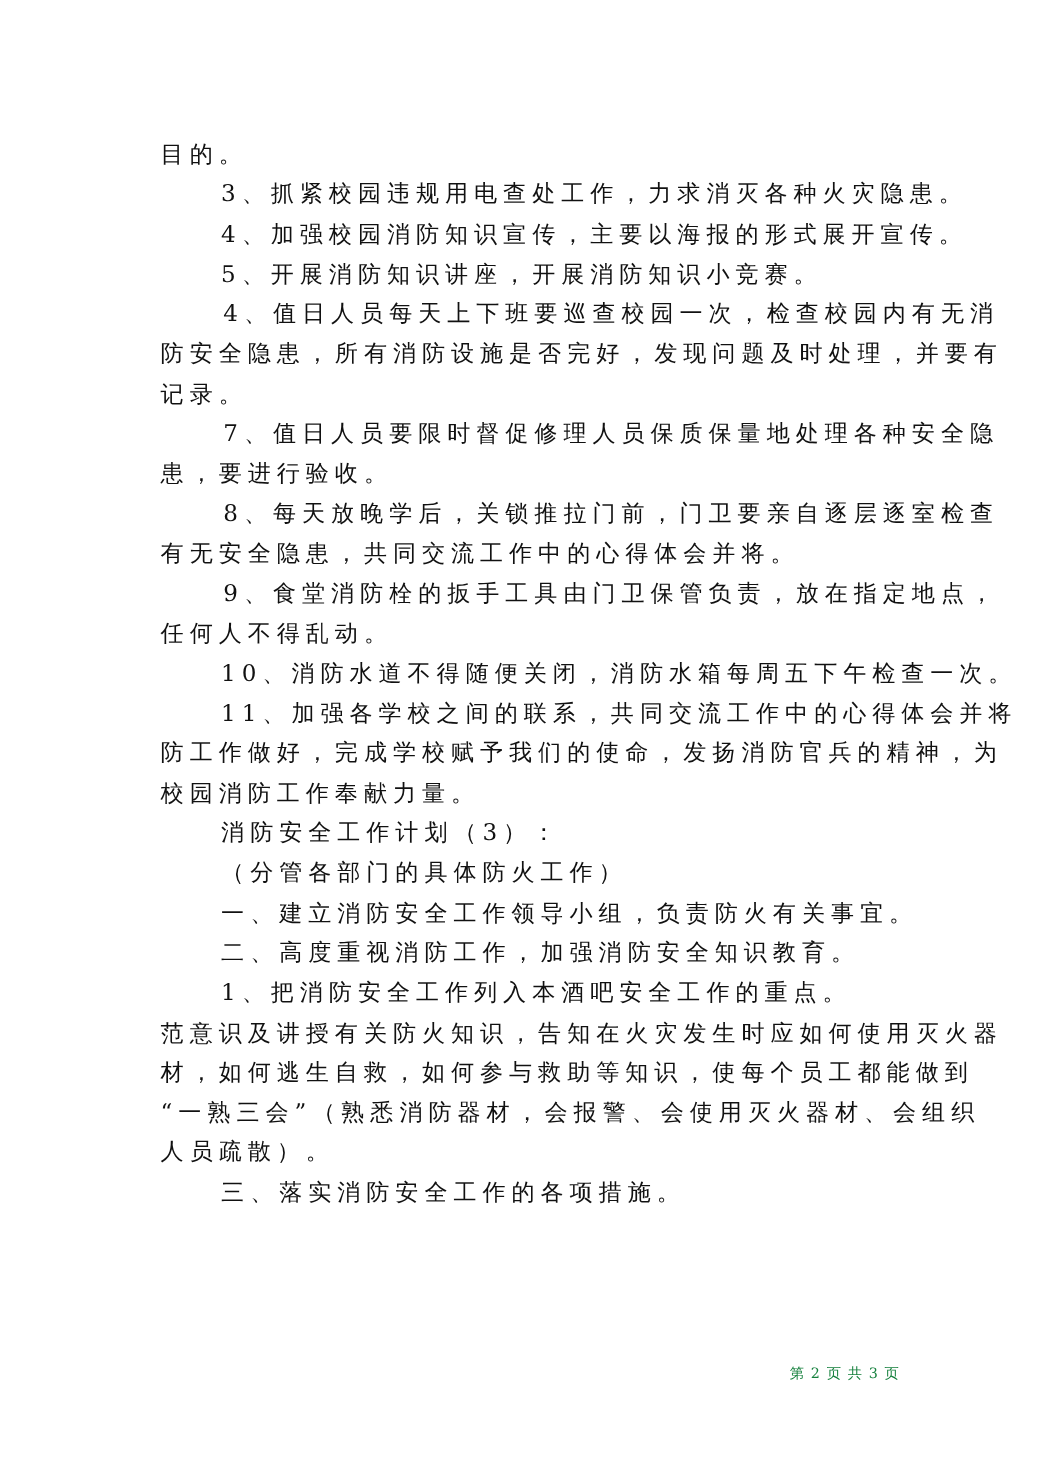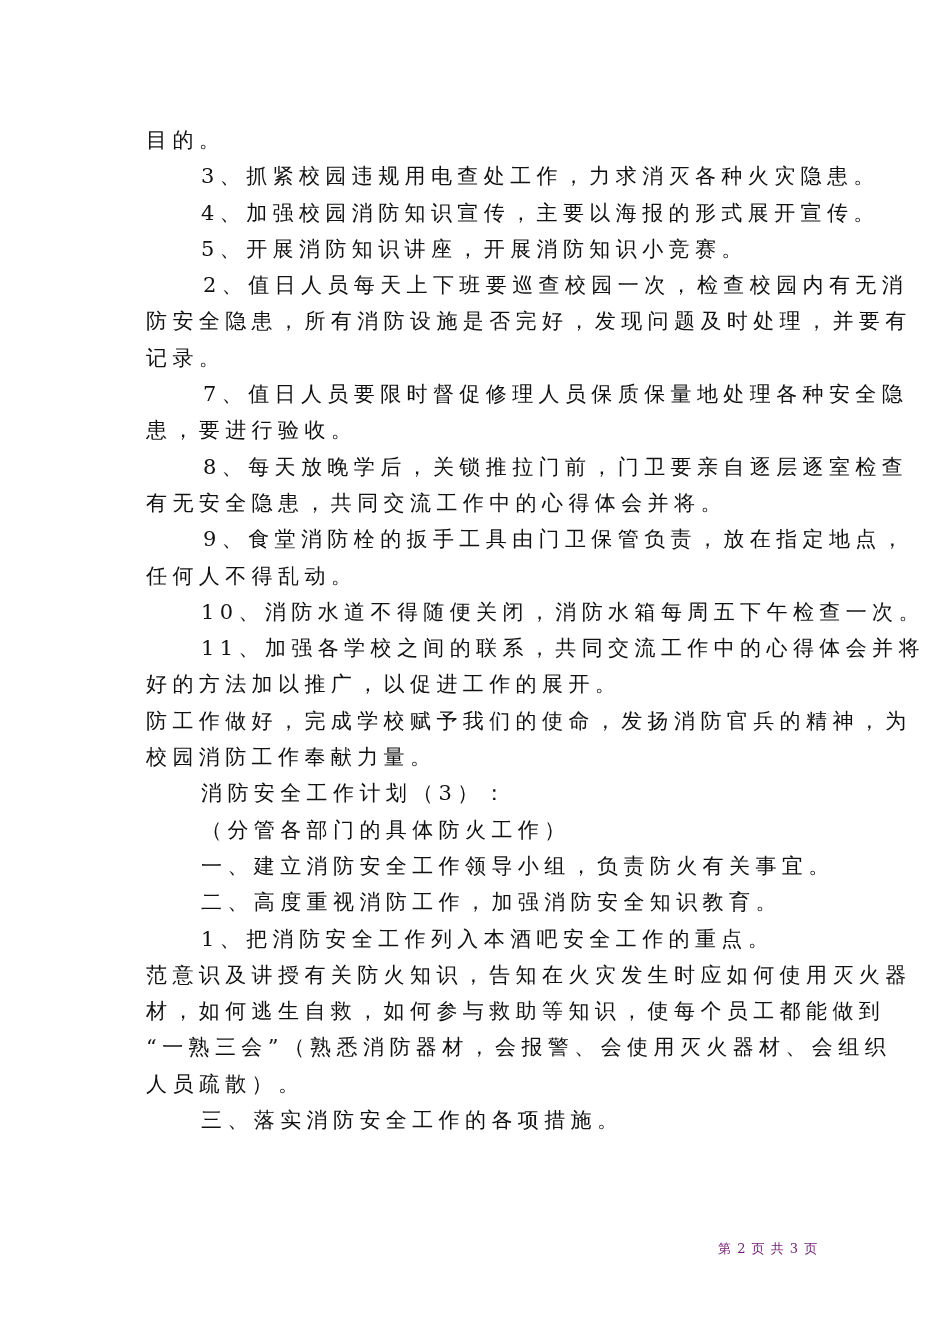--- a/index.html
+++ b/index.html
@@ -3,44 +3,43 @@
 <meta charset="utf-8">
 <style>
   html, body { margin: 0; padding: 0; background: #ffffff; }
   body { width: 950px; height: 1344px; position: relative; overflow: hidden;
          font-family: "DejaVu Serif", "Liberation Serif", serif; color: #111; }
   .page { position: absolute; left: 0; top: 0; width: 950px; height: 972px; background: #fff; }
   .body-text { position: absolute; left: 146px; top: 122px; width: 660px; }
   .line { height: 36.3px; line-height: 36.3px; font-size: 21px; white-space: nowrap; letter-spacing: 5.4px; }
   .ind { padding-left: 55px; }
   .ind-s { padding-left: 57px; }
-  .footer { position: absolute; left: 718px; top: 1240px; font-size: 13px; color: #701a75;
+  .footer { position: absolute; left: 718px; top: 1240px; font-size: 13px; color: #15803d;
             font-family: "DejaVu Serif", serif; letter-spacing: 1px; }
 </style>
 </head>
 <body>
 
 <div class="page">
   <div class="body-text">
     <div class="line">目的。</div>
     <div class="line ind">3、抓紧校园违规用电查处工作，力求消灭各种火灾隐患。</div>
     <div class="line ind">4、加强校园消防知识宣传，主要以海报的形式展开宣传。</div>
     <div class="line ind">5、开展消防知识讲座，开展消防知识小竞赛。</div>
-    <div class="line ind-s">2、值日人员每天上下班要巡查校园一次，检查校园内有无消</div>
+    <div class="line ind-s">4、值日人员每天上下班要巡查校园一次，检查校园内有无消</div>
     <div class="line">防安全隐患，所有消防设施是否完好，发现问题及时处理，并要有</div>
     <div class="line">记录。</div>
     <div class="line ind-s">7、值日人员要限时督促修理人员保质保量地处理各种安全隐</div>
     <div class="line">患，要进行验收。</div>
     <div class="line ind-s">8、每天放晚学后，关锁推拉门前，门卫要亲自逐层逐室检查</div>
     <div class="line">有无安全隐患，共同交流工作中的心得体会并将。</div>
     <div class="line ind-s">9、食堂消防栓的扳手工具由门卫保管负责，放在指定地点，</div>
     <div class="line">任何人不得乱动。</div>
     <div class="line ind">10、消防水道不得随便关闭，消防水箱每周五下午检查一次。</div>
     <div class="line ind">11、加强各学校之间的联系，共同交流工作中的心得体会并将</div>
-    <div class="line">好的方法加以推广，以促进工作的展开。</div>
     <div class="line">防工作做好，完成学校赋予我们的使命，发扬消防官兵的精神，为</div>
     <div class="line">校园消防工作奉献力量。</div>
     <div class="line ind">消防安全工作计划（3）：</div>
     <div class="line ind">（分管各部门的具体防火工作）</div>
     <div class="line ind">一、建立消防安全工作领导小组，负责防火有关事宜。</div>
     <div class="line ind">二、高度重视消防工作，加强消防安全知识教育。</div>
     <div class="line ind">1、把消防安全工作列入本酒吧安全工作的重点。</div>
     <div class="line">范意识及讲授有关防火知识，告知在火灾发生时应如何使用灭火器</div>
     <div class="line">材，如何逃生自救，如何参与救助等知识，使每个员工都能做到</div>
     <div class="line">“一熟三会”（熟悉消防器材，会报警、会使用灭火器材、会组织</div>

